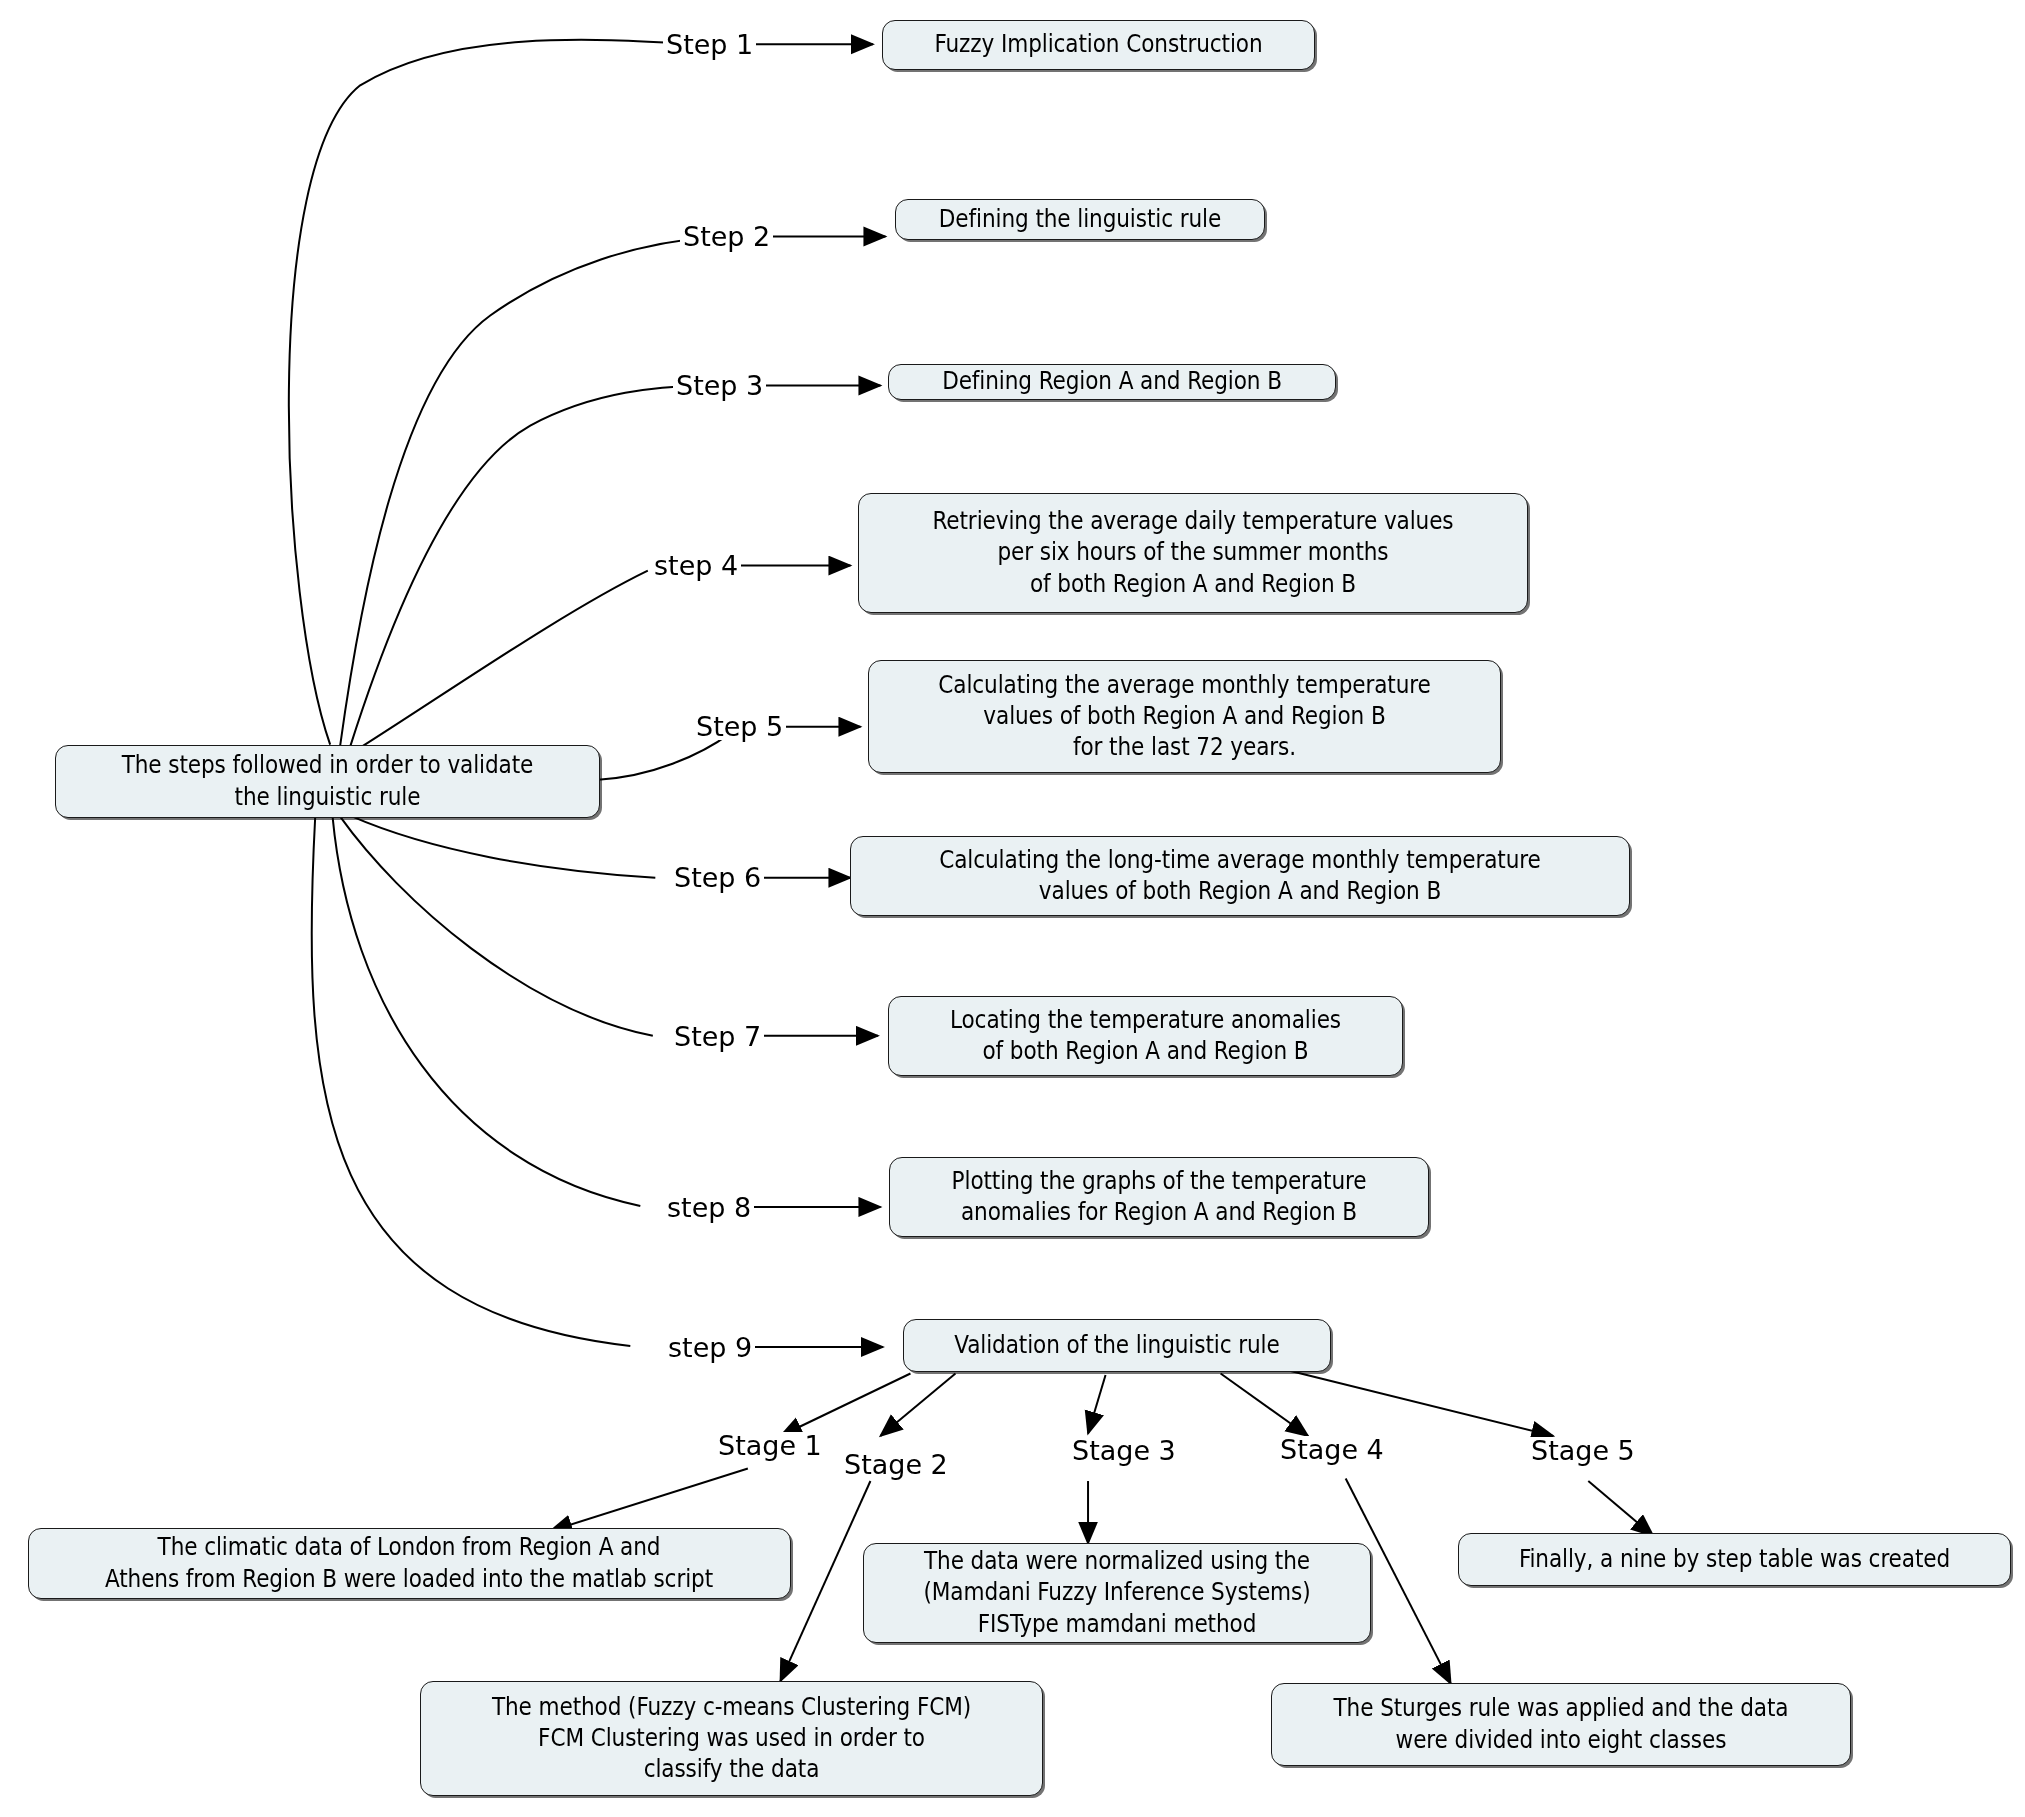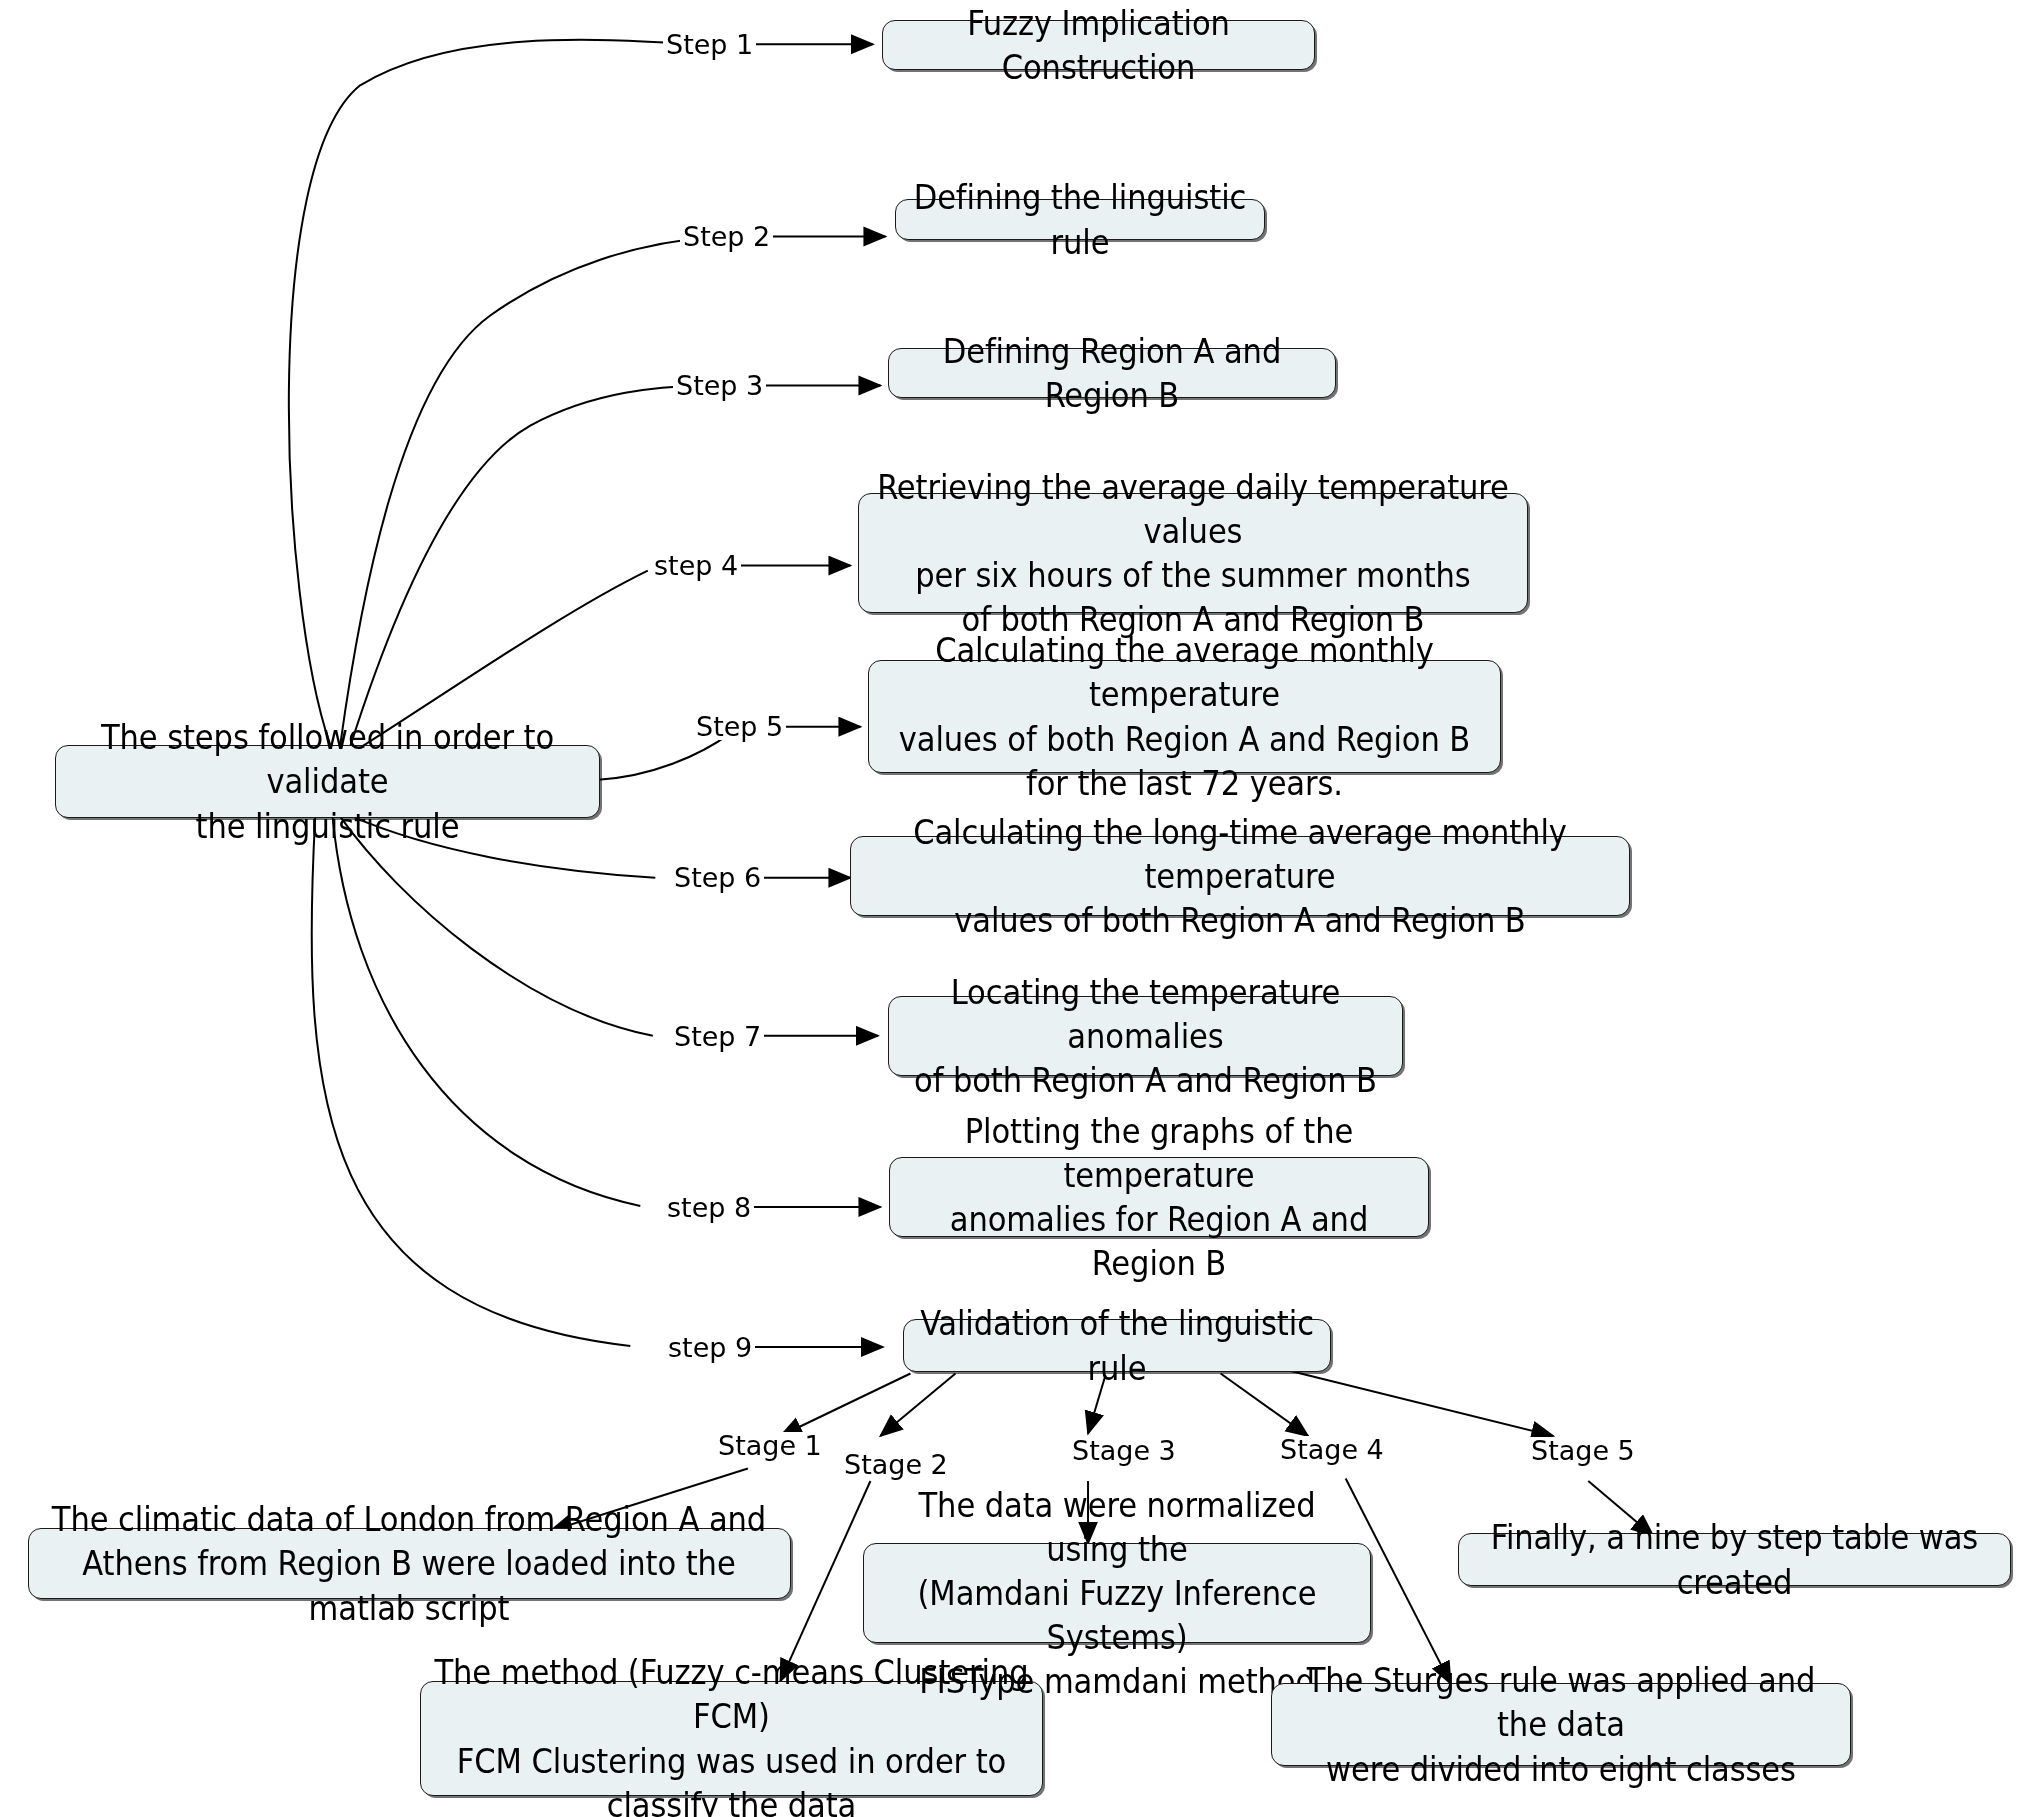--- a/index.html
+++ b/index.html
@@ -30,21 +30,21 @@
     border: 1.5px solid #1a1a1a;
     border-radius: 13px;
     box-shadow: 2.5px 2.5px 0 -0.5px rgba(0,0,0,0.55);
     display: flex;
     align-items: center;
     justify-content: center;
     text-align: center;
     color: #000000;
     font-family: "DejaVu Sans Condensed", "DejaVu Sans", sans-serif;
     font-stretch: condensed;
-    font-size: 34px;
+    font-size: 24px;
     line-height: 1.30;
     padding: 5px 13px;
     white-space: pre-line;
     letter-spacing: -0.1px;
   }
   .edge-label {
     position: absolute;
     color: #000000;
     font-family: "DejaVu Sans", sans-serif;
     font-size: 27px;
@@ -121,21 +121,21 @@
   </div>
 
   <div class="node" style="left:882px; top:20px; width:433px; height:50px;">
     <span>Fuzzy Implication Construction</span>
   </div>
 
   <div class="node" style="left:895px; top:199px; width:370px; height:41px;">
     <span>Defining the linguistic rule</span>
   </div>
 
-  <div class="node" style="left:888px; top:348px; width:448px; height:50px;">
+  <div class="node" style="left:888px; top:364px; width:448px; height:36px;">
     <span>Defining Region A and Region B</span>
   </div>
 
   <div class="node" style="left:858px; top:493px; width:670px; height:120px;">
     <span>Retrieving the average daily temperature values
 per six hours of the summer months
 of both Region A and Region B</span>
   </div>
 
   <div class="node" style="left:868px; top:660px; width:633px; height:113px;">

